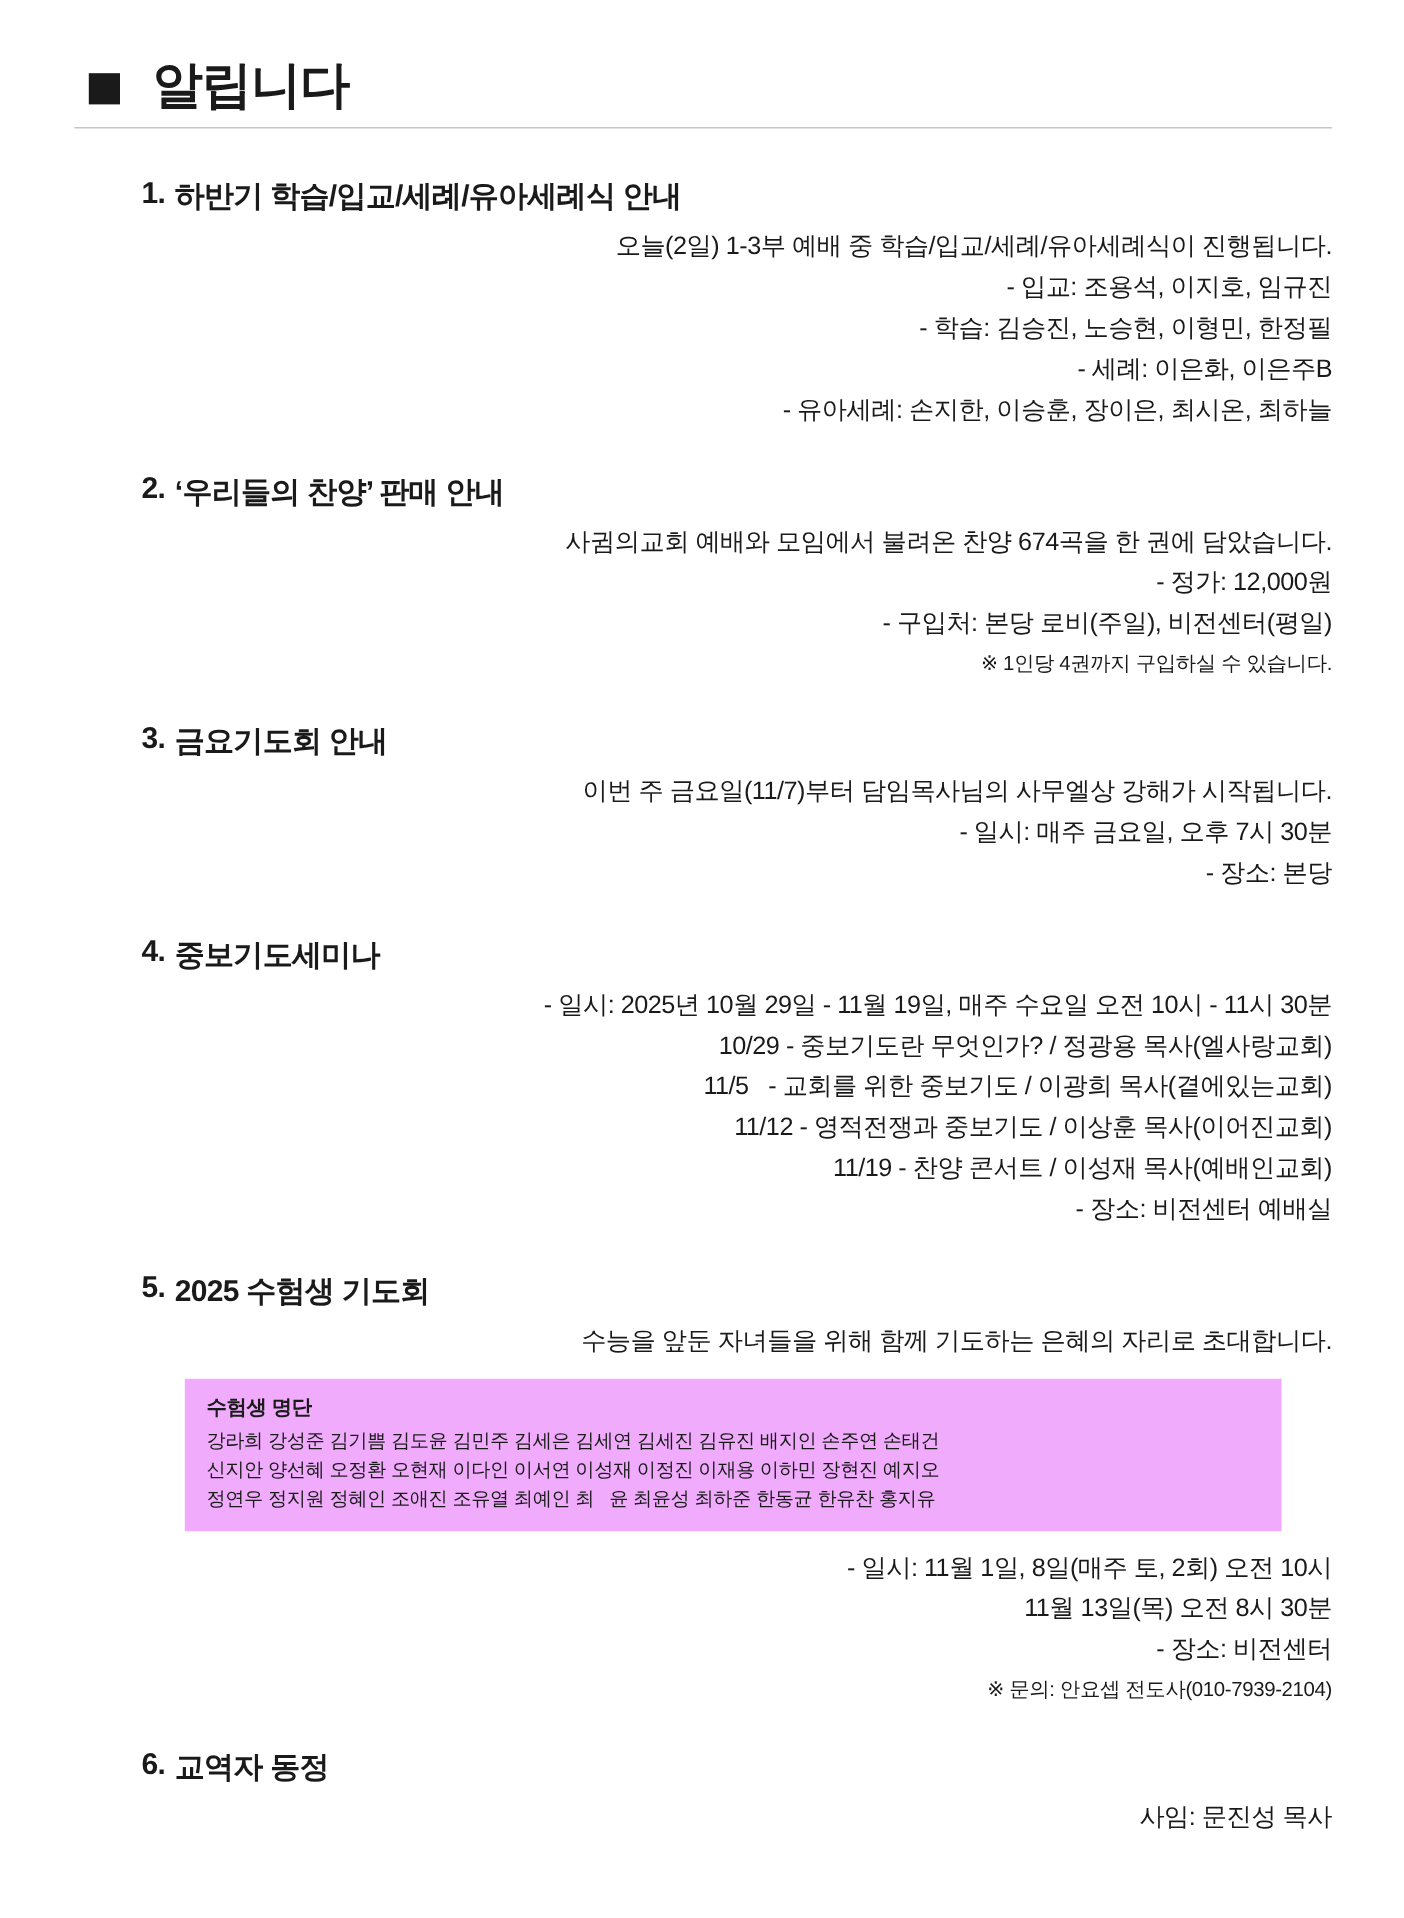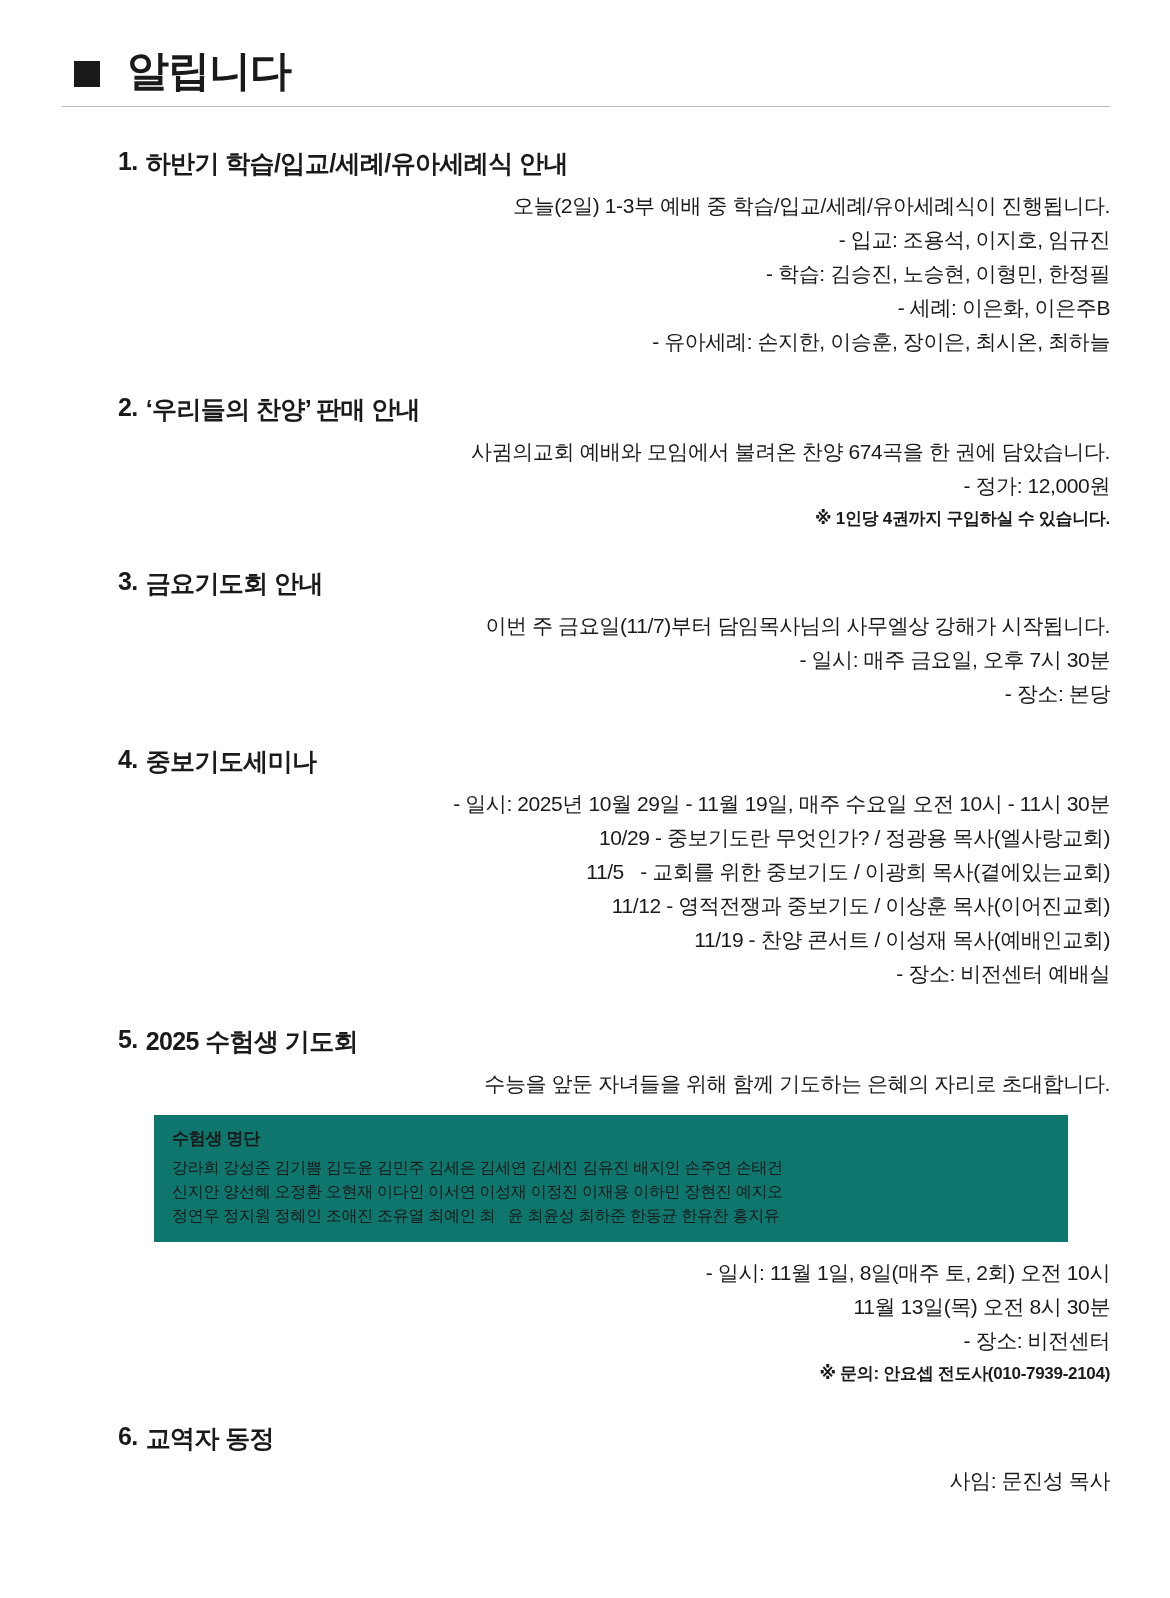--- a/index.html
+++ b/index.html
@@ -78,28 +78,28 @@
     text-align: right;
   }
   .line.indent {
     padding-left: 4px;
   }
   .line.indent2 {
     padding-left: 72px;
   }
   .line.note {
     font-size: 17px;
-    font-weight: bold;
+    font-weight: normal;
     letter-spacing: -0.3px;
     margin-top: 2px;
   }
 
   
   .namebox {
-    background: #0f766e;
+    background: #f0abfc;
     margin: 14px 0 14px 4px;
     padding: 12px 18px 14px 18px;
     max-width: 878px;
   }
   .namebox-title {
     font-size: 17px;
     font-weight: bold;
     letter-spacing: -0.3px;
     margin-bottom: 6px;
   }
@@ -138,20 +138,21 @@
     </div>
 
     <div class="section">
       <div class="section-title">
         <span class="section-num">2.</span>
         <span>‘우리들의 찬양’ 판매 안내</span>
       </div>
       <div class="section-body">
         <div class="line">사귐의교회 예배와 모임에서 불려온 찬양 674곡을 한 권에 담았습니다.</div>
         <div class="line indent">- 정가: 12,000원</div>
+        <div class="line indent">- 구입처: 본당 로비(주일), 비전센터(평일)</div>
         <div class="line note">※ 1인당 4권까지 구입하실 수 있습니다.</div>
       </div>
     </div>
 
     <div class="section">
       <div class="section-title">
         <span class="section-num">3.</span>
         <span>금요기도회 안내</span>
       </div>
       <div class="section-body">

